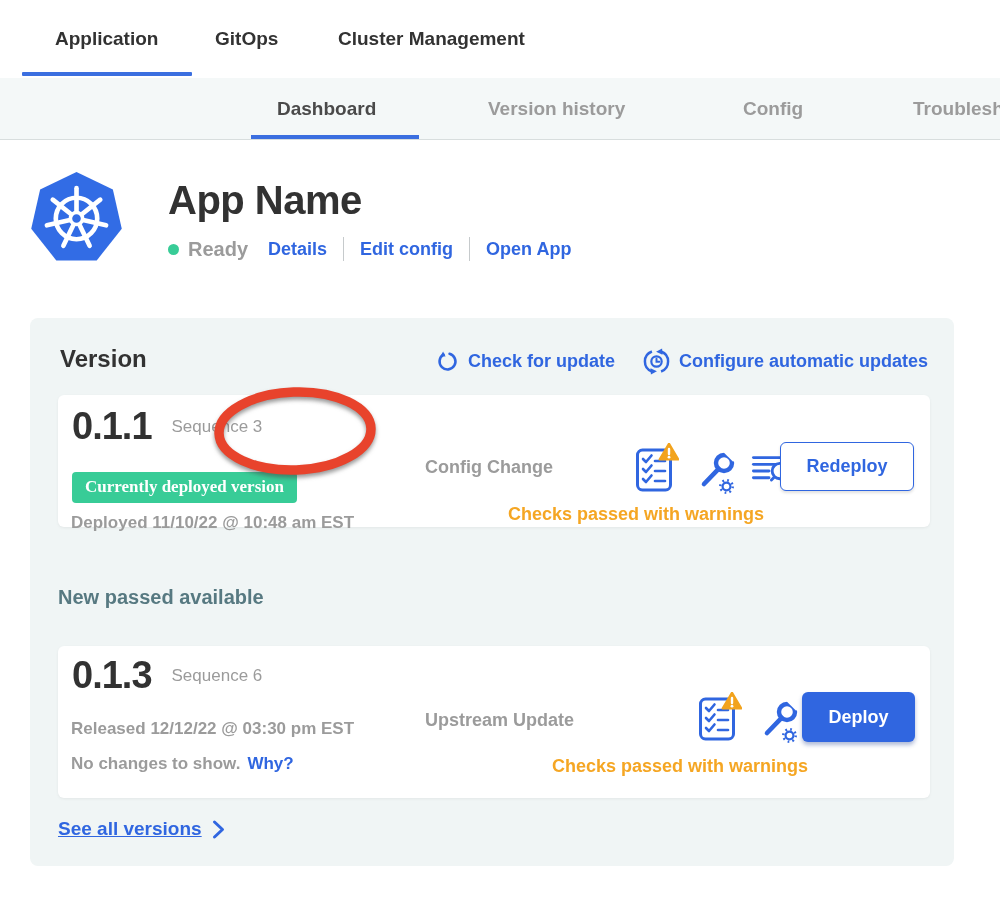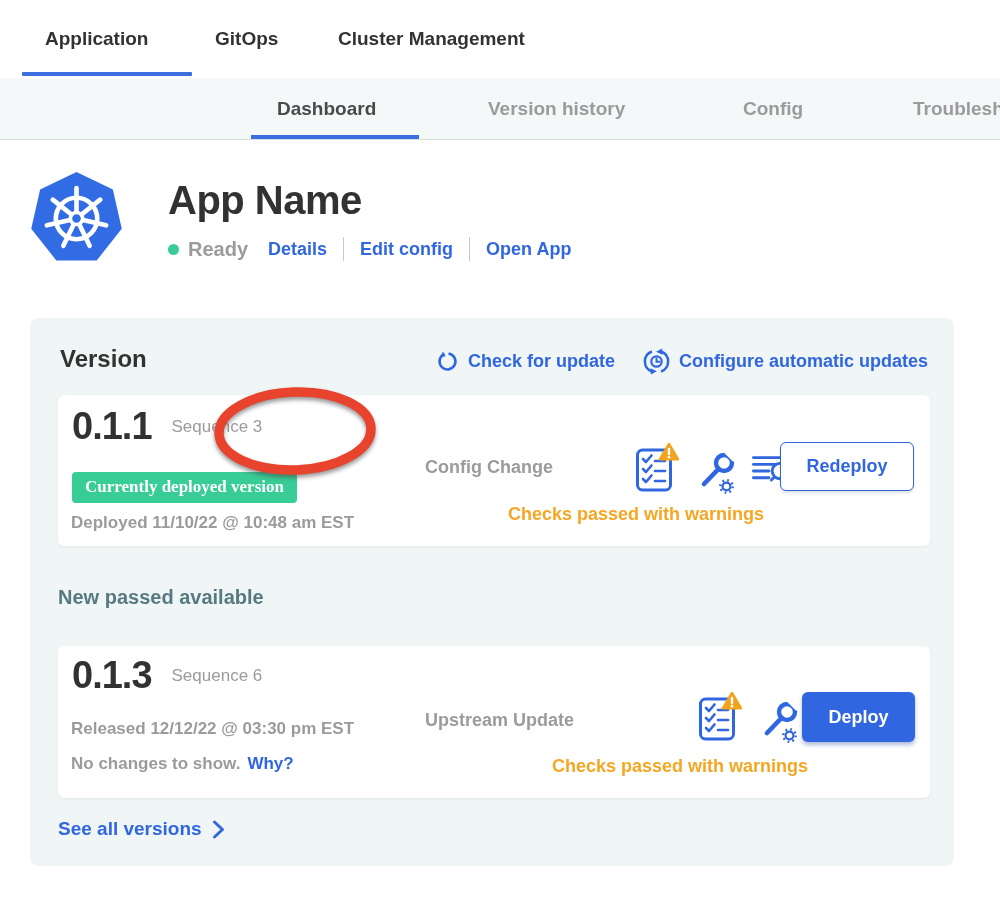--- a/index.html
+++ b/index.html
@@ -34,21 +34,21 @@
   
   .version-panel { position:absolute; left:30px; top:318px; width:924px; height:548px;
                    background:#f0f5f5; border-radius:8px; }
   .panel-title { position:absolute; left:30px; top:27px; font-size:24px; font-weight:bold; color:#323232; }
   .panel-actions { position:absolute; right:26px; top:30px; display:flex; align-items:center; gap:28px; }
   .plink { display:flex; align-items:center; gap:9px; font-size:18px; font-weight:bold;
            color:#3066e0; cursor:pointer; }
 
   .card { position:absolute; left:28px; width:872px; background:#fff; border-radius:6px;
           box-shadow:0 1px 3px rgba(0,0,0,0.06); }
-  .card-current   { top:77px;  height:151px; }
+  .card-current   { top:77px;  height:132px; }
   .card-available { top:328px; height:152px; }
 
   .ver-row { position:absolute; left:14px; top:10px; display:flex; align-items:center; }
   .ver-num { font-size:38px; font-weight:bold; color:#323232; letter-spacing:-1px; }
   .ver-seq { font-size:17px; color:#9b9b9b; margin-left:20px; }
   .deploy-badge { position:absolute; left:14px; top:77px; background:#38cc97; color:#fff;
                   font-size:17px; font-weight:bold; padding:5px 13px 6px; border-radius:4px;font-family:Liberation Serif, serif; }
   .meta-text { font-size:17px; font-weight:bold; color:#9b9b9b; white-space:nowrap; }
   .deployed-line { position:absolute; left:13px; top:118px; }
   .released-line { position:absolute; left:13px; top:73px; }
@@ -62,33 +62,33 @@
   .btn-outline { position:absolute; left:722px; top:47px; width:134px; height:49px;
                  background:#fff; color:#3066e0; border:1.5px solid #3066e0;
                  box-shadow:0 2px 3px rgba(0,0,0,0.12); }
   .btn-solid { position:absolute; left:744px; top:46px; width:113px; height:50px;
                background:#3066e0; color:#fff; border:none;
                box-shadow:0 3px 4px rgba(26,58,140,0.35); }
 
   .new-ver-heading { position:absolute; left:28px; top:268px; font-size:20px;
                      font-weight:bold; color:#577981; }
   .see-all { position:absolute; left:28px; top:500px; display:flex; align-items:center; gap:10px;
-             font-size:19px; font-weight:bold; color:#3066e0; cursor:pointer; }
+             font-size:19px; font-weight:bold; color:#3066e0; cursor:pointer;text-decoration:underline; }
 
   .annotation { position:absolute; left:152px; top:-11px; pointer-events:none;
                 filter:drop-shadow(0 3px 2px rgba(70,70,70,0.55)); }
   svg { display:block; }
 </style>
 </head>
 <body>
 
 <div class="page">
 
   <nav class="primary-nav">
-    <div class="ptab" style="left:45px">
+    <div class="ptab" style="left:55px">
       <span>Application</span>
     </div>
     <div class="ptab" style="left:215px">
       <span>GitOps</span>
     </div>
     <div class="ptab" style="left:338px">
       <span>Cluster Management</span>
     </div>
     <div class="ptab-underline" style="left:22px;width:170px"></div>
   </nav>

